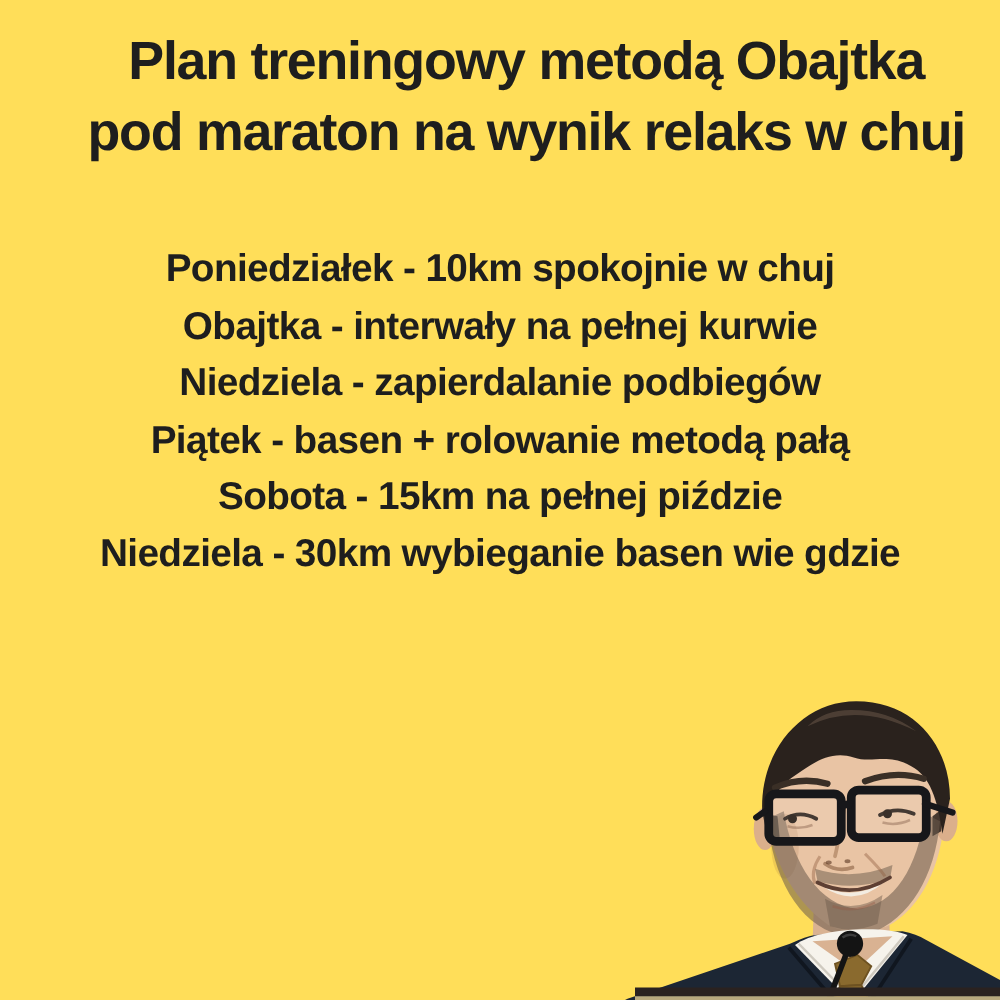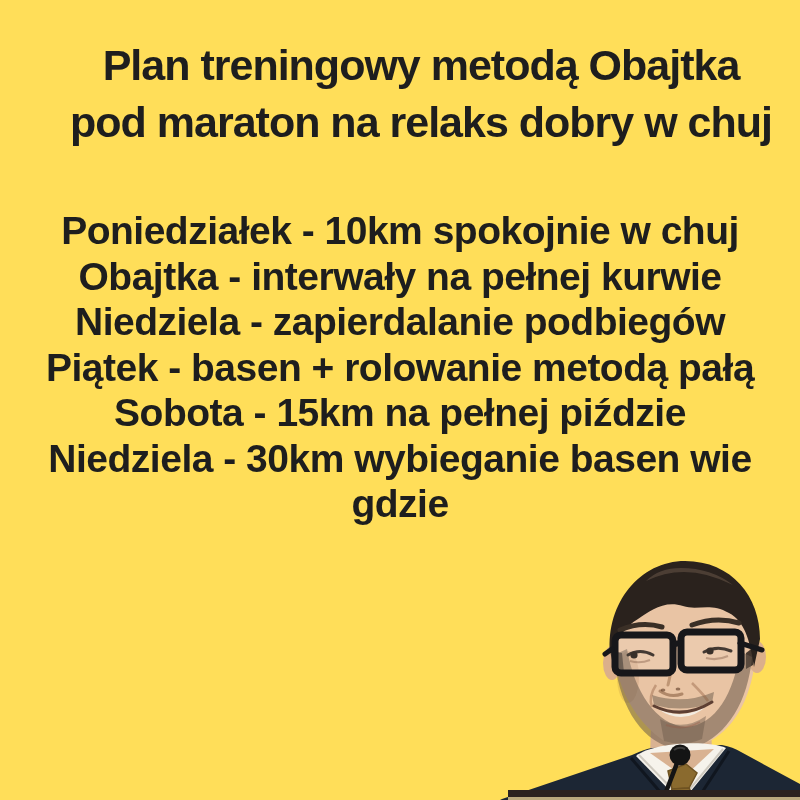--- a/index.html
+++ b/index.html
@@ -8,54 +8,54 @@
   }
   html,body{margin:0;padding:0;background:#ffffff;}
   .canvas{
     position:relative;
     width:800px;height:800px;
     background:var(--bg);
     overflow:hidden;
     font-family:"Liberation Sans",sans-serif;
   }
   .title{
-    margin:16px;
+    margin:0;
     padding-top:21px;
     text-align:center;
     font-weight:bold;
     font-size:43px;
     line-height:57px;
     letter-spacing:-1px;
     color:var(--fg);
     padding-left:42px;
   }
   .schedule{
     margin-top:57px;
     text-align:center;
     font-weight:bold;
-    font-size:39px;
+    font-size:31px;
     line-height:45.5px;
     letter-spacing:-0.5px;
     color:var(--fg);
   }
   .portrait{
     position:absolute;
     right:0;bottom:0;
     width:300px;height:245px;
     display:block;
   }
 </style>
 </head>
 <body>
 
 <div class="canvas">
 
   <div class="title">
     <div>Plan treningowy metodą Obajtka</div>
-    <div>pod maraton na relaks dobry w chuj</div>
+    <div>pod maraton na wynik relaks w chuj</div>
   </div>
 
   <div class="schedule">
     <div>Poniedziałek - 10km spokojnie w chuj</div>
     <div>Obajtka - interwały na pełnej kurwie</div>
     <div>Niedziela - zapierdalanie podbiegów</div>
     <div>Piątek - basen + rolowanie metodą pałą</div>
     <div>Sobota - 15km na pełnej piździe</div>
     <div>Niedziela - 30km wybieganie basen wie gdzie</div>
   </div>

